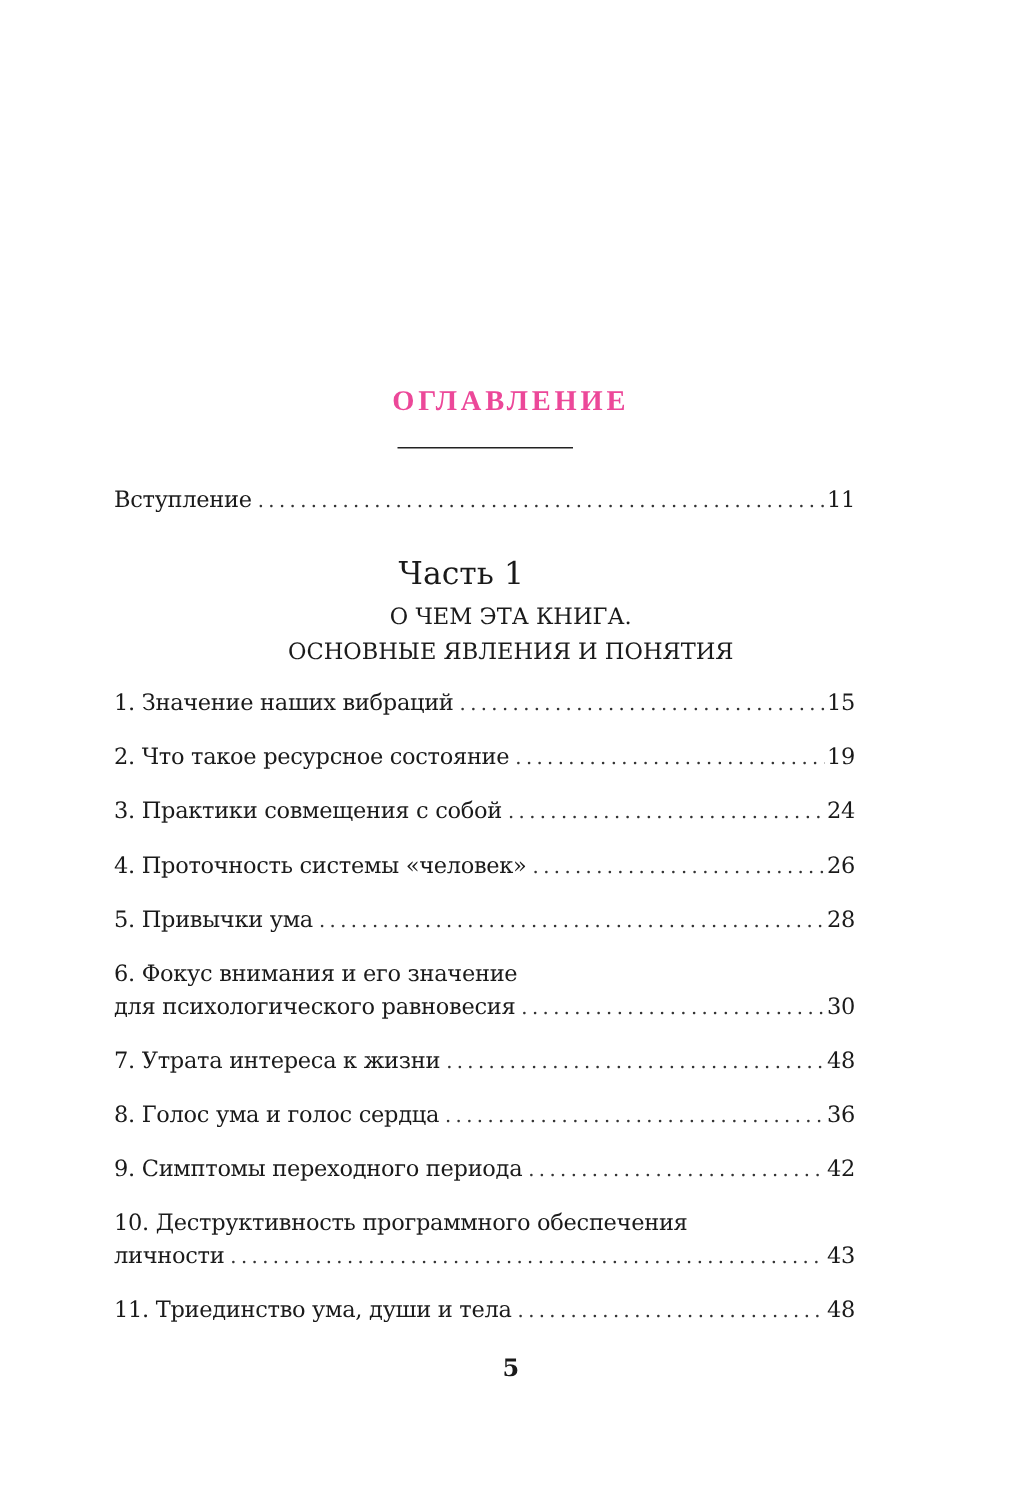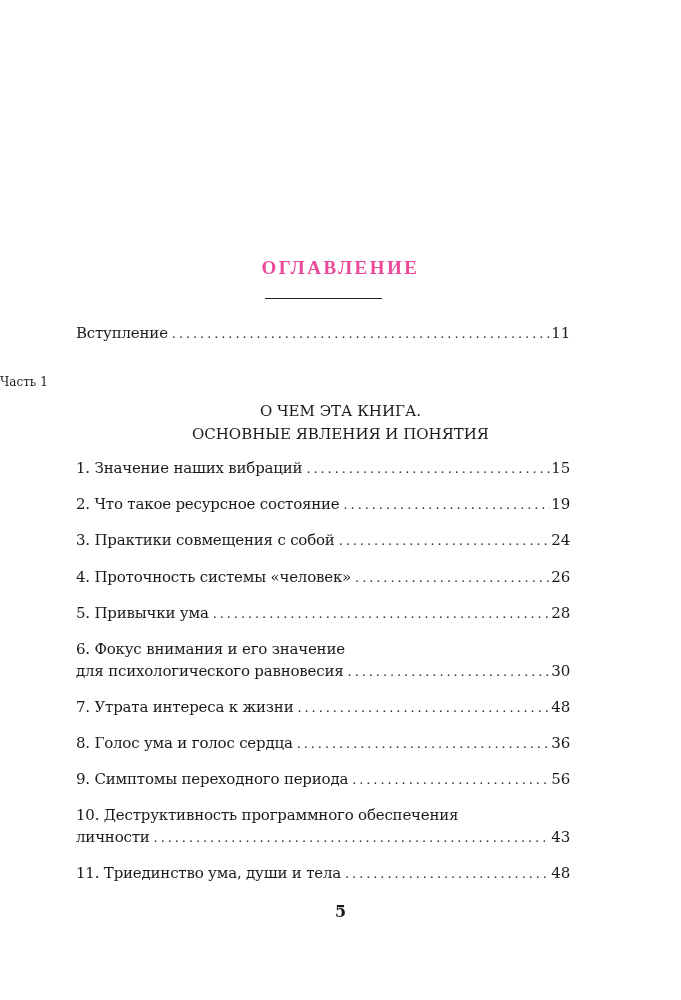--- a/index.html
+++ b/index.html
@@ -74,22 +74,22 @@
       left: 76px;
       font-size: 15px;
       line-height: 20px;
       letter-spacing: -0.2px;
       white-space: nowrap;
     }
     .part-label {
       position: absolute;
       left: 0; width: 615px;
       top: 372px;
-      text-align: left;
-      font-size: 12px;
+      text-align: center;
+      font-size: 21px;
       line-height: 20px;
     }
     .part-heading {
       position: absolute;
       left: 0; width: 681px;
       text-align: center;
       font-size: 15px;
       line-height: 20px;
       letter-spacing: 0px;
     }
@@ -165,21 +165,21 @@
 
   <div class="toc-line" style="top:733px;">
     <span class="text">8. Голос ума и голос сердца</span>
     <span class="leader"></span>
     <span class="page-num">36</span>
   </div>
 
   <div class="toc-line" style="top:769px;">
     <span class="text">9. Симптомы переходного периода</span>
     <span class="leader"></span>
-    <span class="page-num">56</span>
+    <span class="page-num">42</span>
   </div>
 
   <div class="toc-first-line" style="top:805px;">10. Деструктивность программного обеспечения</div>
   <div class="toc-line" style="top:827px;">
     <span class="text">личности</span>
     <span class="leader"></span>
     <span class="page-num">43</span>
   </div>
 
   <div class="toc-line" style="top:863px;">

